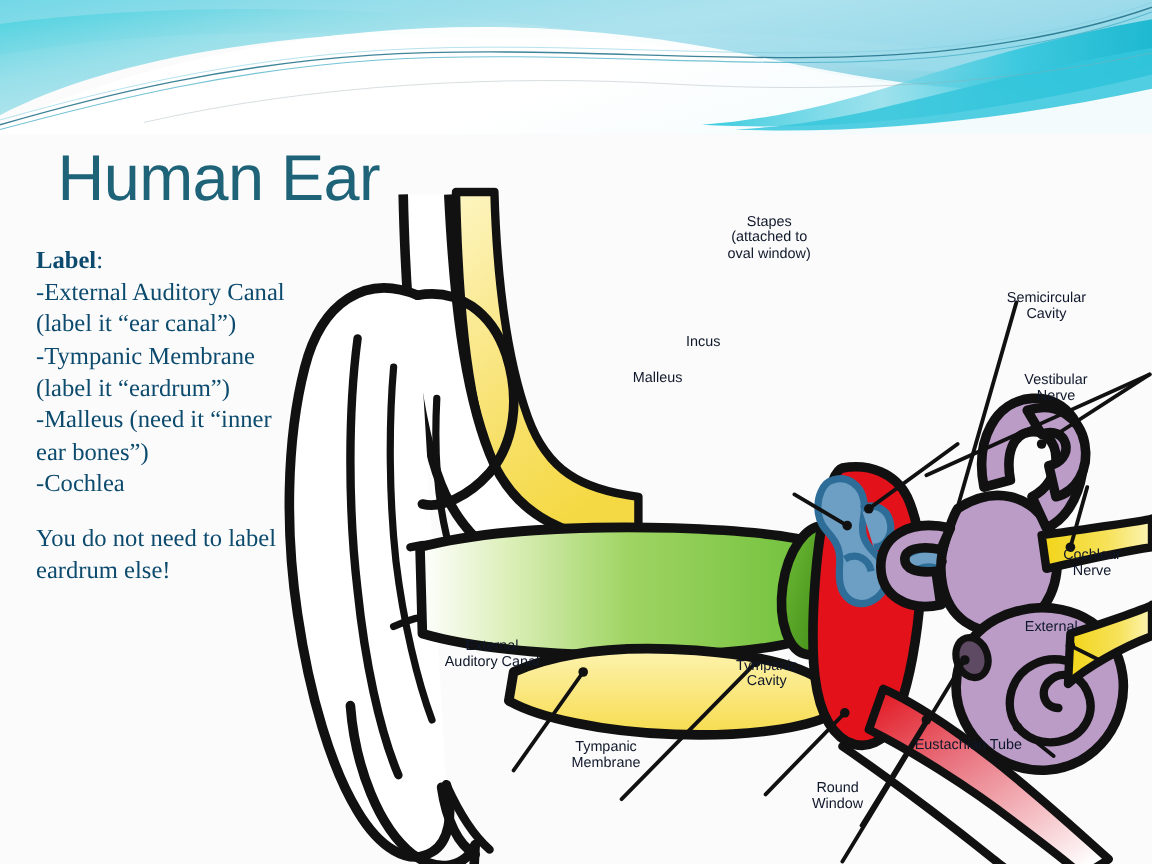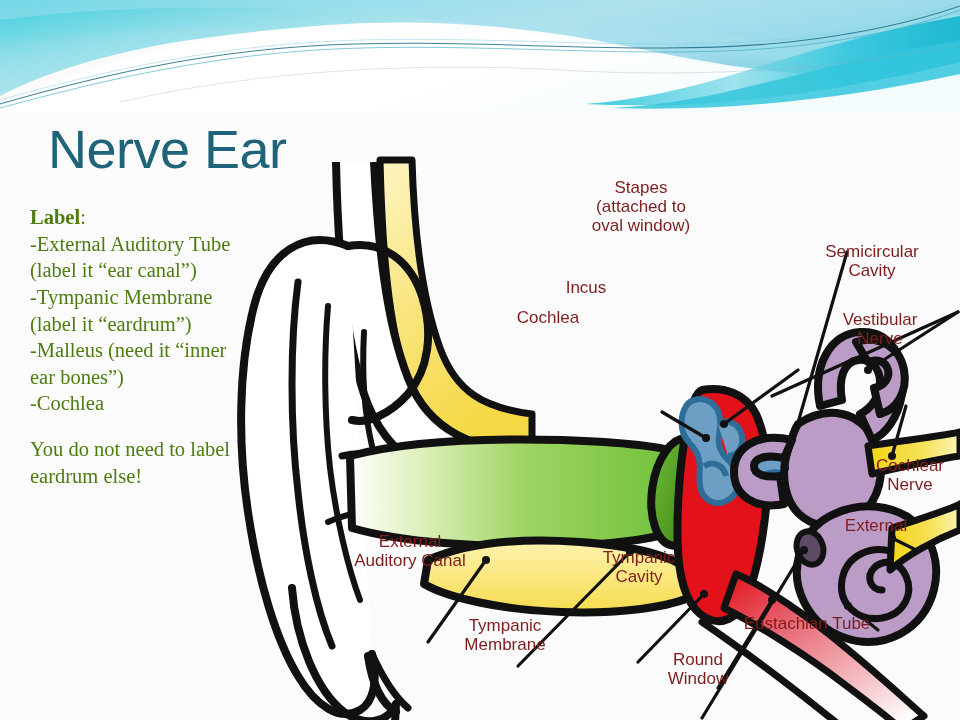--- a/index.html
+++ b/index.html
@@ -39,40 +39,40 @@
 
   
   #instructions {
     position: absolute;
     left: 30px;
     top: 204px;
     width: 222px;
     font-family: "Liberation Serif", serif;
     font-size: 20.5px;
     line-height: 1.30;
-    color: #4d7c0f;
+    color: #0c4a6e;
   }
   #instructions .lbl-head { font-weight: bold; }
   #instructions p { margin: 0; }
   #instructions .gap { height: 19px; }
 
   
   #diagram {
     position: absolute;
     left: 232px;
     top: 156px;
     width: 728px;
     height: 564px;
   }
   #diagram svg { display: block; }
   .dlabel {
     position: absolute;
     font-family: "Liberation Sans", sans-serif;
-    font-size: 17px;
-    color: #7f1d1d;
+    font-size: 12px;
+    color: #0f172a;
     line-height: 1.12;
     white-space: pre;
   }
   .dlabel.ctr { text-align: center; }
   .dlabel.rgt { text-align: center; }
 </style>
 </head>
 <body>
 
 <div id="slide">
@@ -111,25 +111,25 @@
       <path d="M960,16 C880,30 806,52 742,72 C690,88 640,100 585,104 C700,110 820,96 960,62 Z" fill="url(#gMid)" opacity="0.95"></path>
       <path d="M960,40 C874,54 796,76 726,92 C686,101 648,106 612,108 C720,112 840,100 960,74 Z" fill="#34c6dc" opacity="0.85"></path>
 
       <path d="M0,104 C90,78 190,54 310,46 C470,36 640,58 790,42 C870,33 920,20 960,6" fill="none" stroke="#1d6e86" stroke-width="1.1" opacity="0.85"></path>
       <path d="M0,108 C96,82 196,58 316,50 C478,40 648,62 796,46 C874,37 922,24 960,10" fill="none" stroke="#3aa9c2" stroke-width="0.9" opacity="0.7"></path>
       <path d="M0,100 C92,74 194,50 316,42 C476,32 646,54 796,38 C872,29 922,16 960,2" fill="none" stroke="#7fcddd" stroke-width="0.8" opacity="0.6"></path>
       <path d="M120,102 C260,70 420,62 560,70 C700,78 840,70 960,44" fill="none" stroke="#9aa8ae" stroke-width="0.7" opacity="0.45"></path>
     </svg>
   </div>
 
-  <div id="slide-title">Nerve Ear</div>
+  <div id="slide-title">Human Ear</div>
 
   <div id="instructions">
     <p><span class="lbl-head">Label</span><span>:</span></p>
-    <p>-External Auditory Tube (label it “ear canal”)</p>
+    <p>-External Auditory Canal (label it “ear canal”)</p>
     <p>-Tympanic Membrane (label it “eardrum”)</p>
     <p>-Malleus (need it “inner ear bones”)</p>
     <p>-Cochlea</p>
     <div class="gap"></div>
     <p>You do not need to label eardrum else!</p>
   </div>
 
   <div id="diagram">
     <svg width="728" height="564" viewBox="0 0 728 564" xmlns="http://www.w3.org/2000/svg">
       <defs>
@@ -327,21 +327,21 @@
 oval window)</div>
 
     <div class="dlabel ctr" style="left:552px; top:86px; width:176px;">Semicircular
 Cavity</div>
 
     <div class="dlabel ctr" style="left:318px; top:122px; width:72px;">Incus</div>
 
     <div class="dlabel rgt" style="left:578px; top:154px; width:140px;">Vestibular
 Nerve</div>
 
-    <div class="dlabel ctr" style="left:270px; top:152px; width:92px;">Cochlea</div>
+    <div class="dlabel ctr" style="left:270px; top:152px; width:92px;">Malleus</div>
 
     <div class="dlabel rgt" style="left:618px; top:300px; width:120px;">Cochlear
 Nerve</div>
 
     <div class="dlabel rgt" style="left:594px; top:360px; width:100px;">External</div>
 
     <div class="dlabel ctr" style="left:86px; top:376px; width:184px;">External
 Auditory Canal</div>
 
     <div class="dlabel ctr" style="left:344px; top:392px; width:126px;">Tympanic

